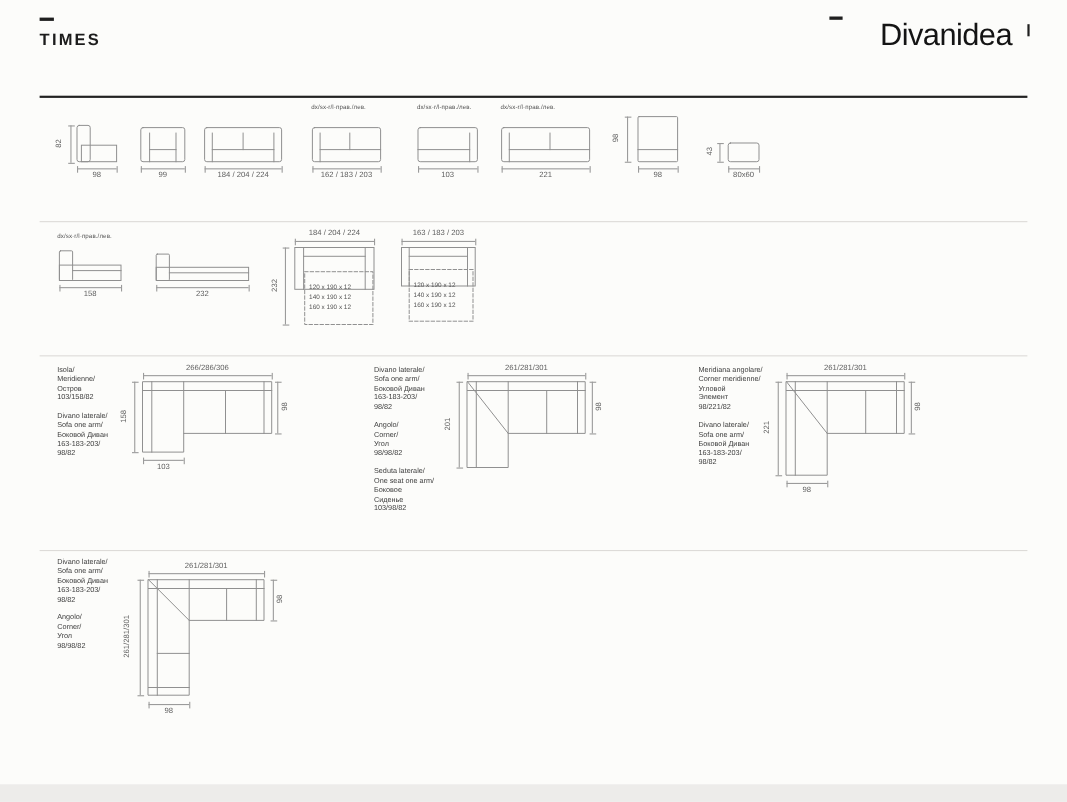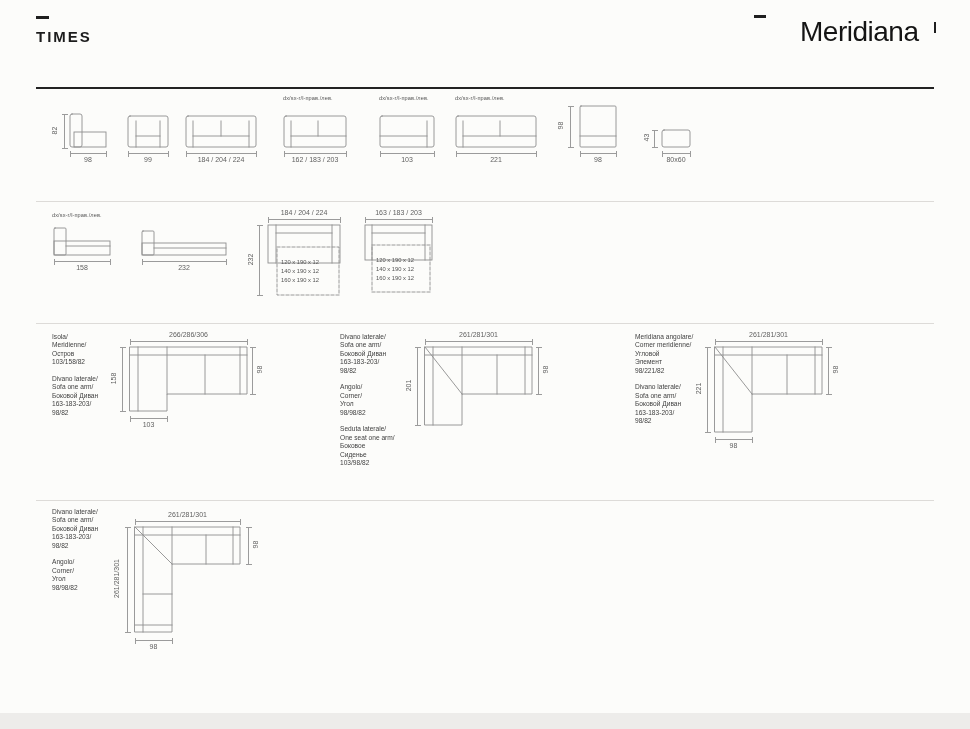--- a/index.html
+++ b/index.html
@@ -38,21 +38,21 @@
   .footer { position:absolute; left:0; top:713px; width:970px; height:16px; background:#edecea; }
 </style>
 </head>
 <body>
 
 <div id="page">
 
   <div class="hdr-dash" style="left:36px;top:16px;width:13px;height:3px;"></div>
   <div class="title" style="left:36px;top:28px;">TIMES</div>
   <div class="hdr-dash" style="left:754px;top:15px;width:12px;height:3px;"></div>
-  <div class="brand" style="left:800px;top:16px;">Meridiana</div>
+  <div class="brand" style="left:800px;top:16px;">Divanidea</div>
   <div class="hdr-dash" style="left:934px;top:22px;width:2px;height:11px;"></div>
   <div class="hr-dark" style="top:87px;"></div>
 
   <div class="hr-light" style="top:201px;"></div>
   <div class="hr-light" style="top:323px;"></div>
   <div class="hr-light" style="top:500px;"></div>
 
   <svg class="draw" width="970" height="729" viewBox="0 0 970 729">
 
     <g>

